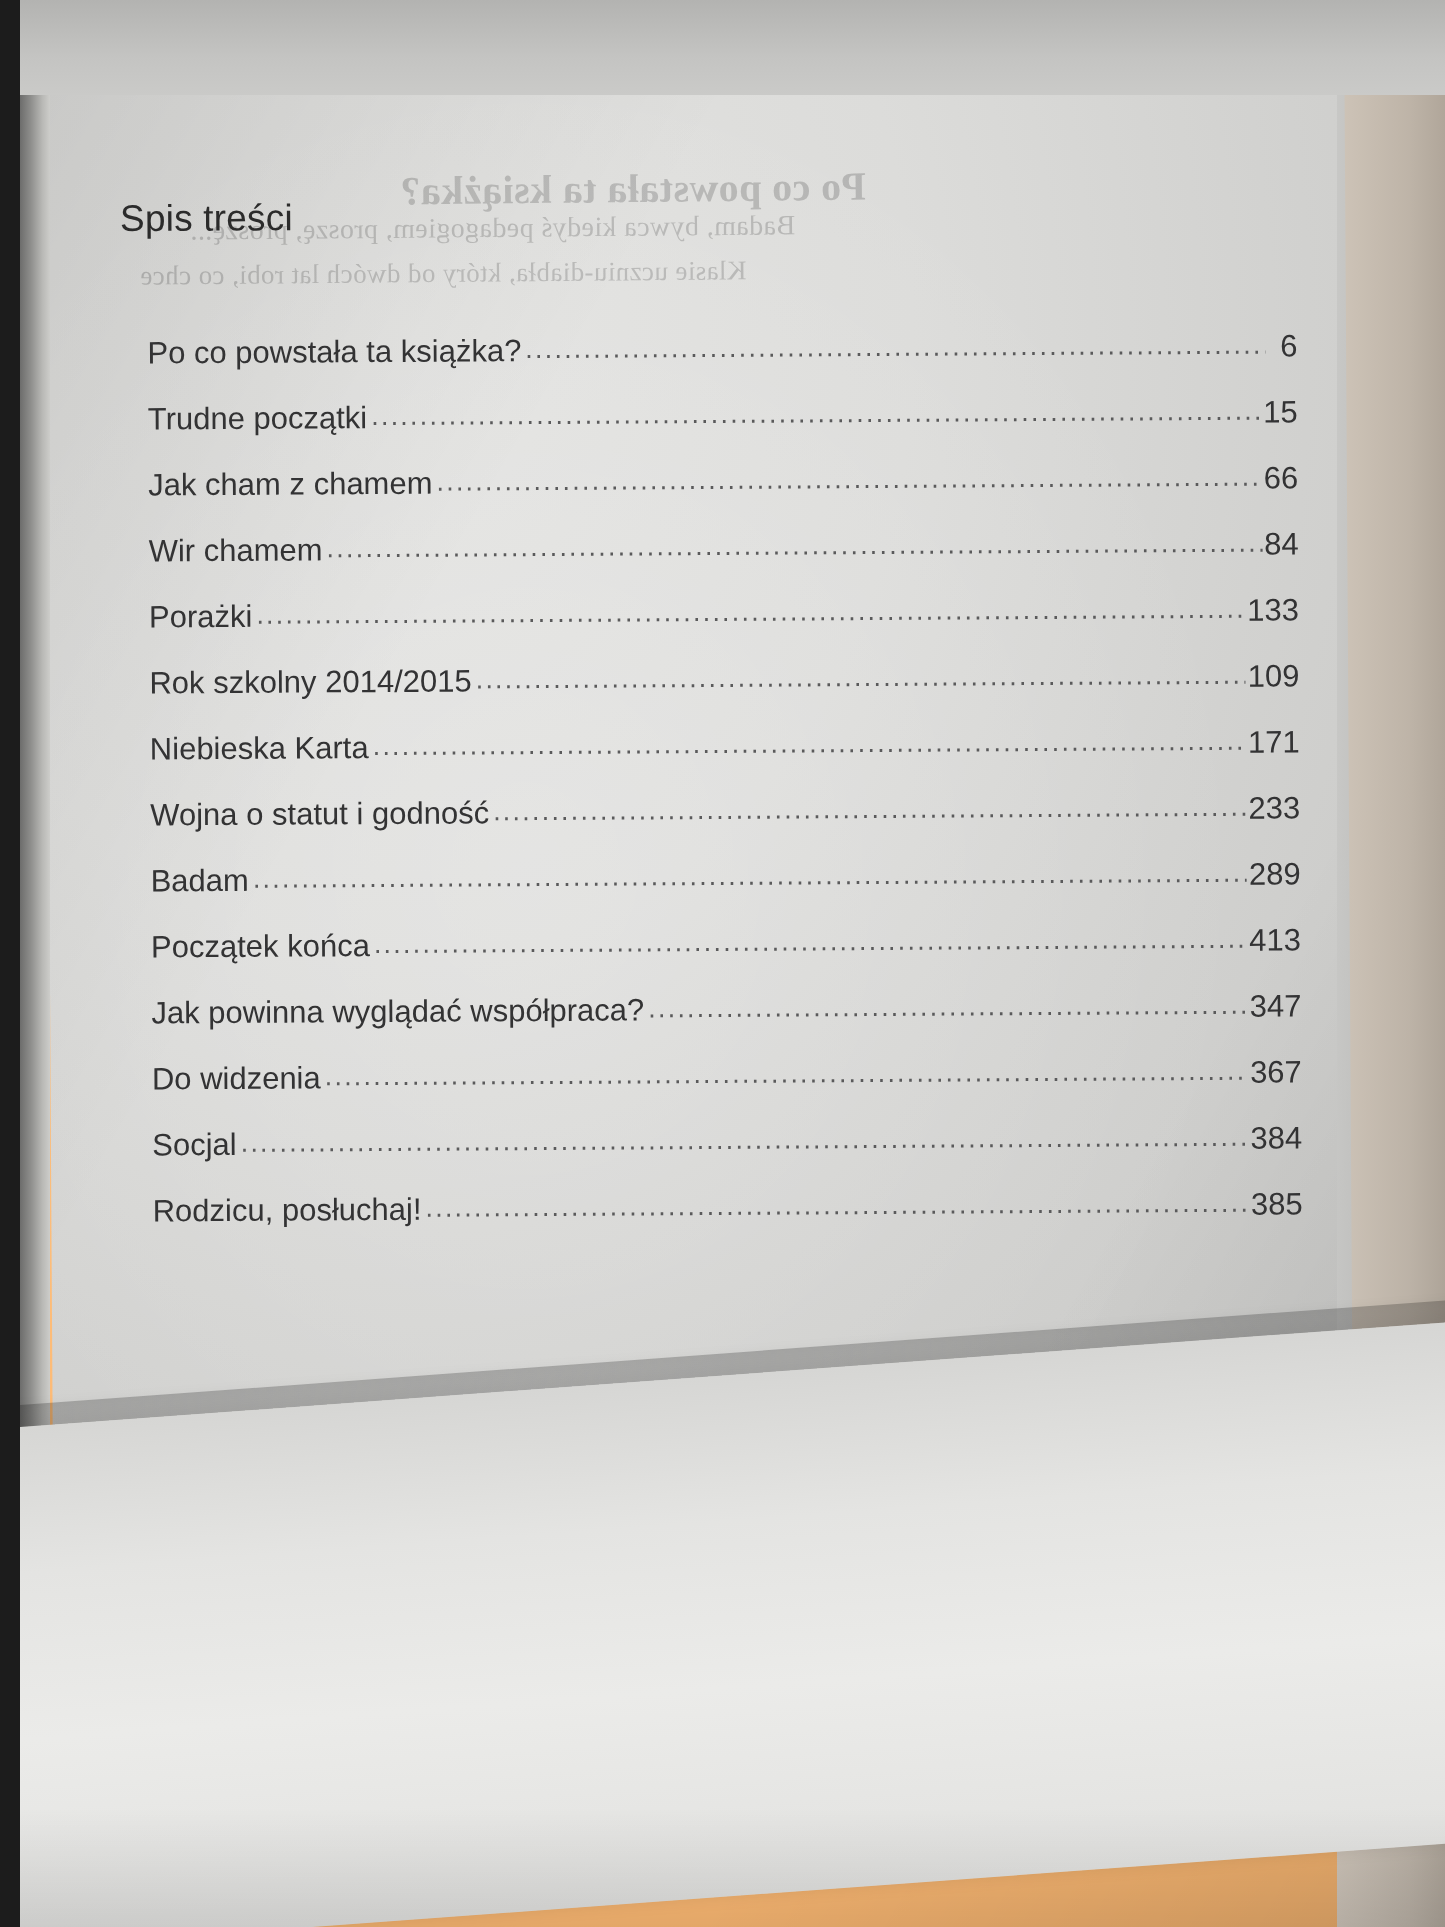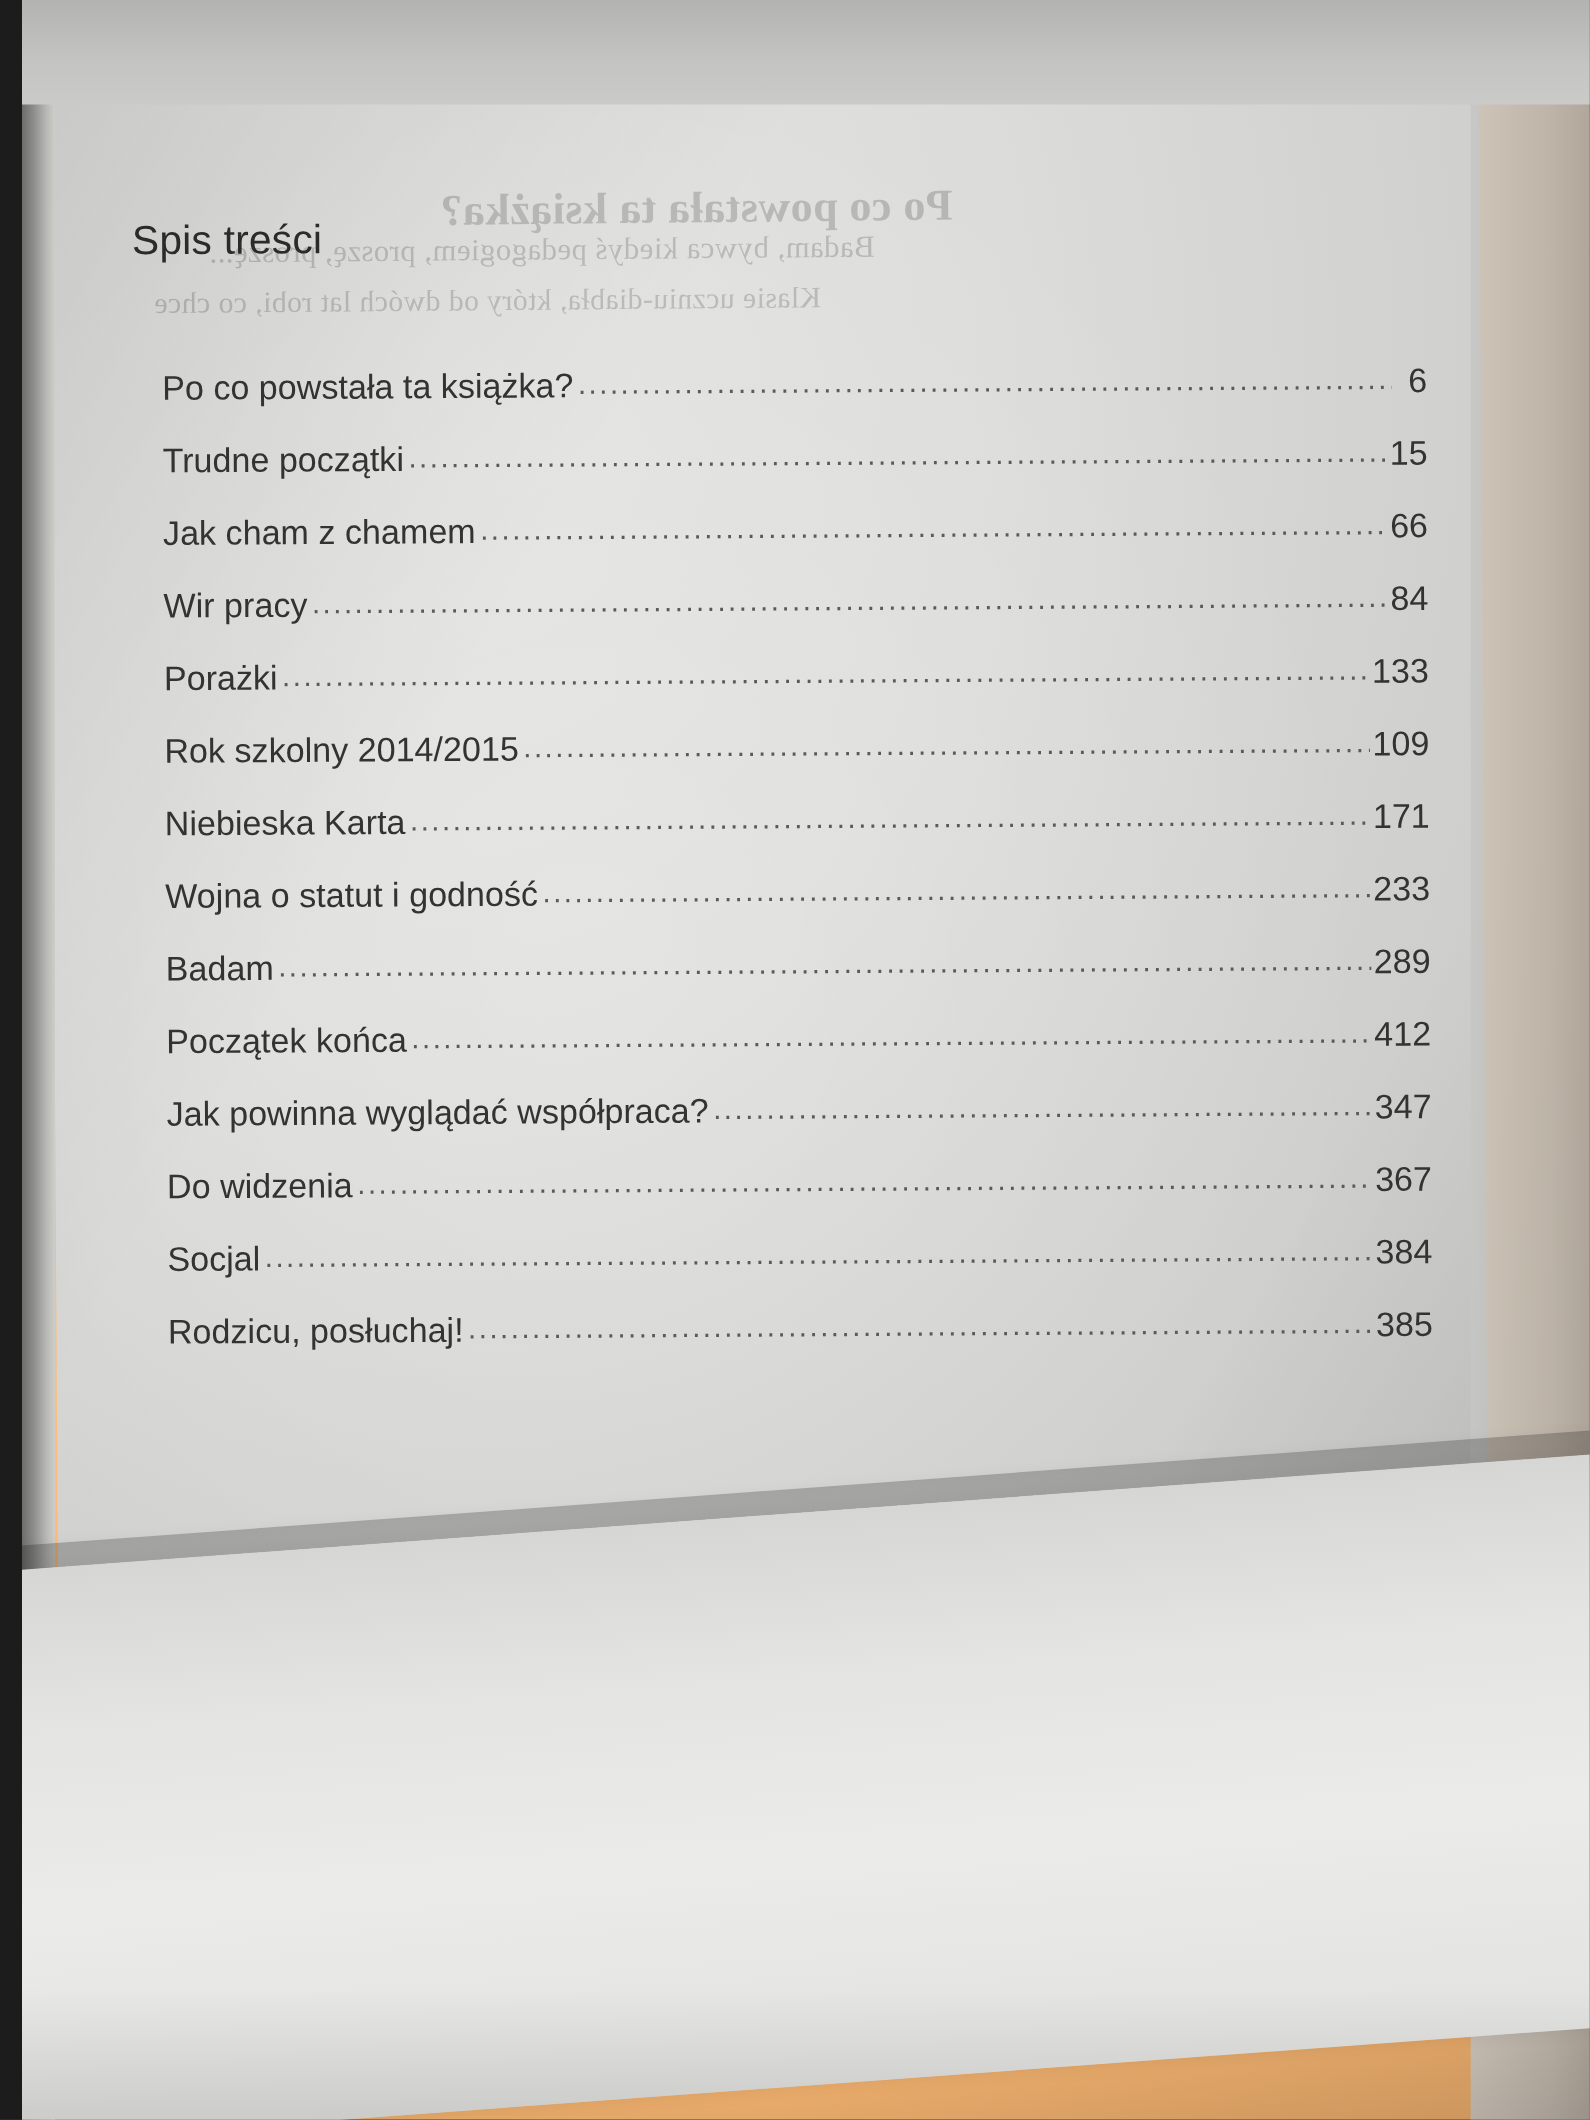--- a/index.html
+++ b/index.html
@@ -194,21 +194,21 @@
         <span class="toc-label">Trudne początki</span>
         <span class="toc-dots"></span>
         <span class="toc-page">15</span>
       </li>
       <li class="toc-item">
         <span class="toc-label">Jak cham z chamem</span>
         <span class="toc-dots"></span>
         <span class="toc-page">66</span>
       </li>
       <li class="toc-item">
-        <span class="toc-label">Wir pracy</span>
+        <span class="toc-label">Wir chamem</span>
         <span class="toc-dots"></span>
         <span class="toc-page">84</span>
       </li>
       <li class="toc-item">
         <span class="toc-label">Porażki</span>
         <span class="toc-dots"></span>
         <span class="toc-page">133</span>
       </li>
       <li class="toc-item">
         <span class="toc-label">Rok szkolny 2014/2015</span>
@@ -226,21 +226,21 @@
         <span class="toc-page">233</span>
       </li>
       <li class="toc-item">
         <span class="toc-label">Badam</span>
         <span class="toc-dots"></span>
         <span class="toc-page">289</span>
       </li>
       <li class="toc-item">
         <span class="toc-label">Początek końca</span>
         <span class="toc-dots"></span>
-        <span class="toc-page">412</span>
+        <span class="toc-page">413</span>
       </li>
       <li class="toc-item">
         <span class="toc-label">Jak powinna wyglądać współpraca?</span>
         <span class="toc-dots"></span>
         <span class="toc-page">347</span>
       </li>
       <li class="toc-item">
         <span class="toc-label">Do widzenia</span>
         <span class="toc-dots"></span>
         <span class="toc-page">367</span>

